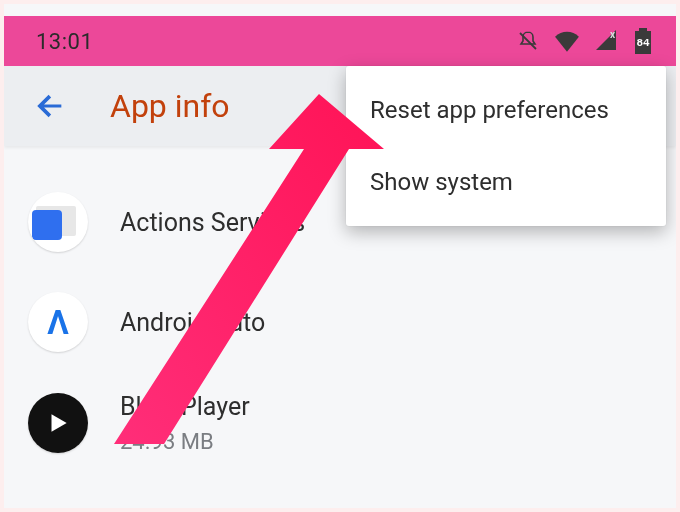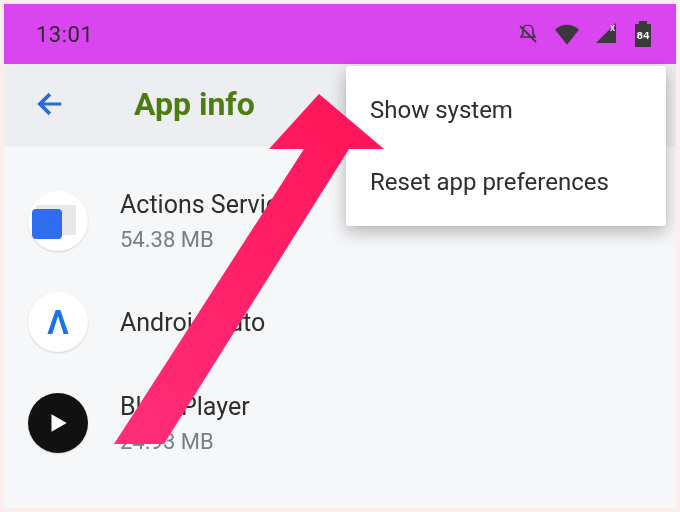--- a/index.html
+++ b/index.html
@@ -10,27 +10,28 @@
     overflow: hidden;
   }
   .device {
     position: absolute;
     left: 4px; top: 4px; right: 4px; bottom: 4px;
     background: #f6f7f9;
     overflow: hidden;
   }
   
   .statusbar {
-    height: 60px;
-    background: #d946ef;
+    height: 50px;
+    background: #ec4899;
     display: flex;
     align-items: center;
     justify-content: space-between;
     padding: 0 22px 0 32px;
     color: #2b2b2b;
+    margin-top: 12px;
   }
   .statusbar .clock { font-size: 22px; font-weight: 400; letter-spacing: 0.5px; }
   .status-icons { display: flex; align-items: center; gap: 14px; }
   .status-icons svg { display: block; }
   .batt {
     position: relative;
     width: 22px; height: 26px;
     display:flex; align-items:center; justify-content:center;
   }
   .batt svg { position:absolute; inset:0; }
@@ -50,24 +51,24 @@
     background: #eceef1;
     display: flex;
     align-items: center;
     padding-left: 26px;
     box-shadow: 0 2px 3px rgba(0,0,0,0.06);
     position: relative;
     z-index: 2;
   }
   .back-btn { width:40px; height:40px; display:flex; align-items:center; justify-content:center; cursor:pointer; }
   .appbar-title {
-    margin-left: 64px;
+    margin-left: 40px;
     font-size: 32px;
-    font-weight: 700;
-    color: #4d7c0f;
+    font-weight: 400;
+    color: #c2410c;
   }
 
   
   .app-list { padding-top: 30px; }
   .app-row {
     display: flex;
     align-items: center;
     padding: 16px 0 24px 24px;
     cursor: pointer;
   }
@@ -177,21 +178,20 @@
   </div>
 
   <div class="app-list">
 
     <div class="app-row">
       <div class="app-icon">
         <div class="icon-actions"></div>
       </div>
       <div class="app-text">
         <div class="app-name">Actions Services</div>
-        <div class="app-size">54.38 MB</div>
       </div>
     </div>
 
     <div class="app-row">
       <div class="app-icon">
         <span class="icon-aa">Λ</span>
       </div>
       <div class="app-text">
         <div class="app-name">Android Auto</div>
       </div>
@@ -208,24 +208,24 @@
       <div class="app-text">
         <div class="app-name">BlackPlayer</div>
         <div class="app-size">24.93 MB</div>
       </div>
     </div>
 
   </div>
 
   <div class="menu">
     <div class="menu-item">
+      <span>Reset app preferences</span>
+    </div>
+    <div class="menu-item">
       <span>Show system</span>
-    </div>
-    <div class="menu-item">
-      <span>Reset app preferences</span>
     </div>
   </div>
 
   <svg class="arrow" viewBox="0 0 300 350">
     <defs>
       <linearGradient id="g" x1="0" y1="1" x2="1" y2="0">
         <stop offset="0" stop-color="#ff2e79"></stop>
         <stop offset="1" stop-color="#ff1356"></stop>
       </linearGradient>
     </defs>

